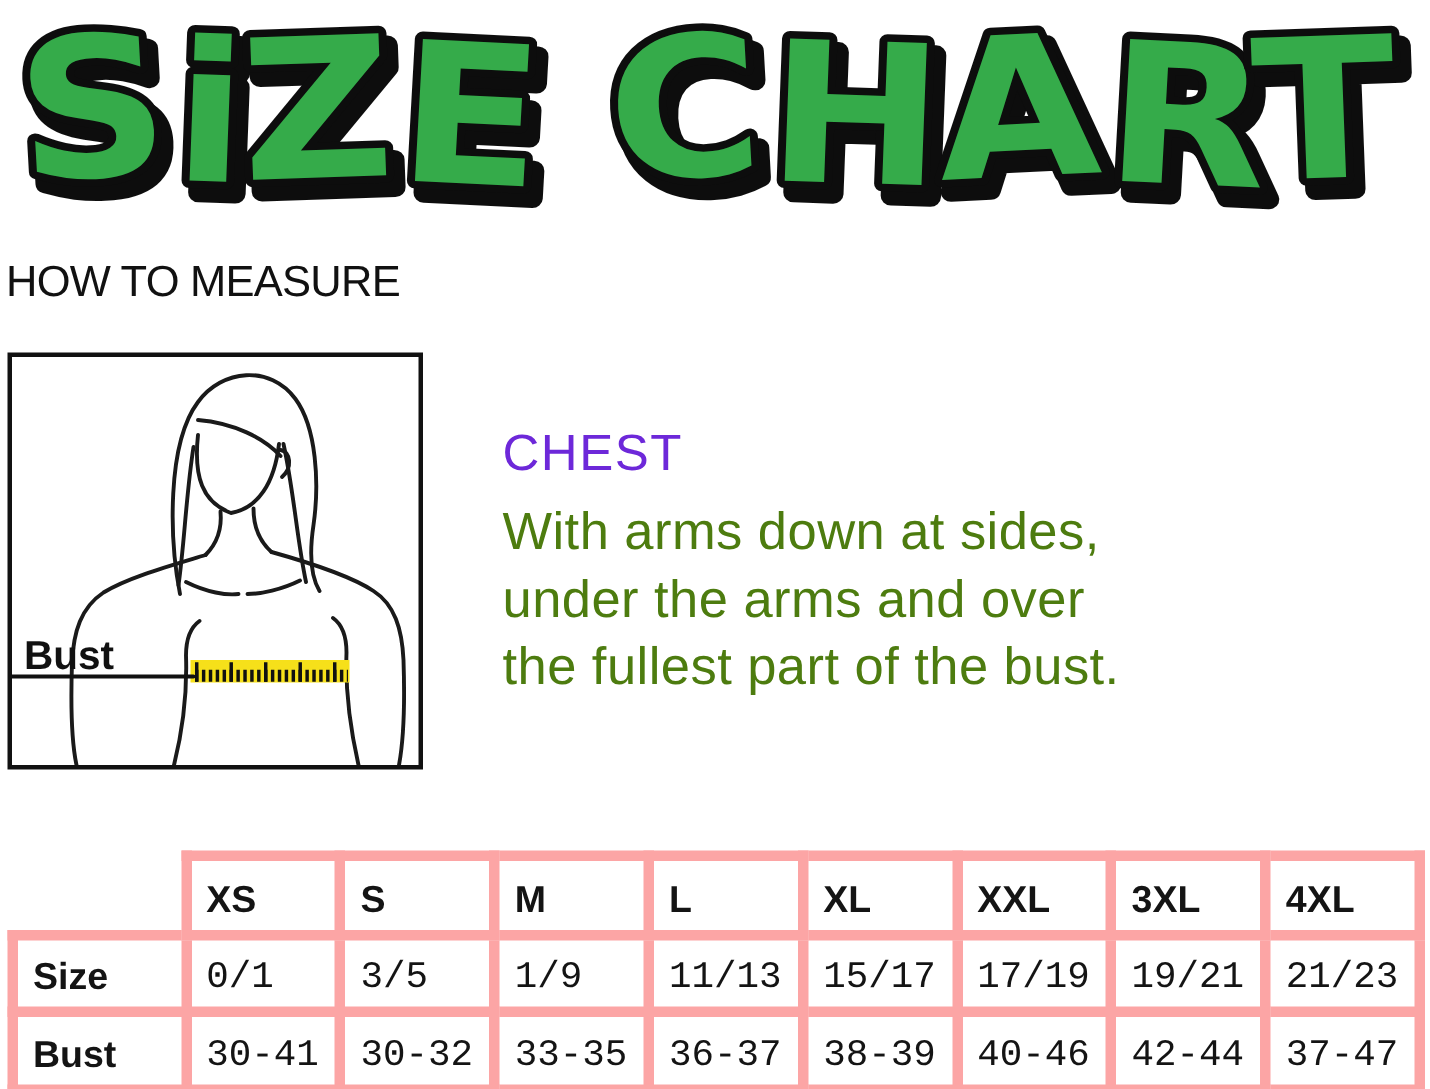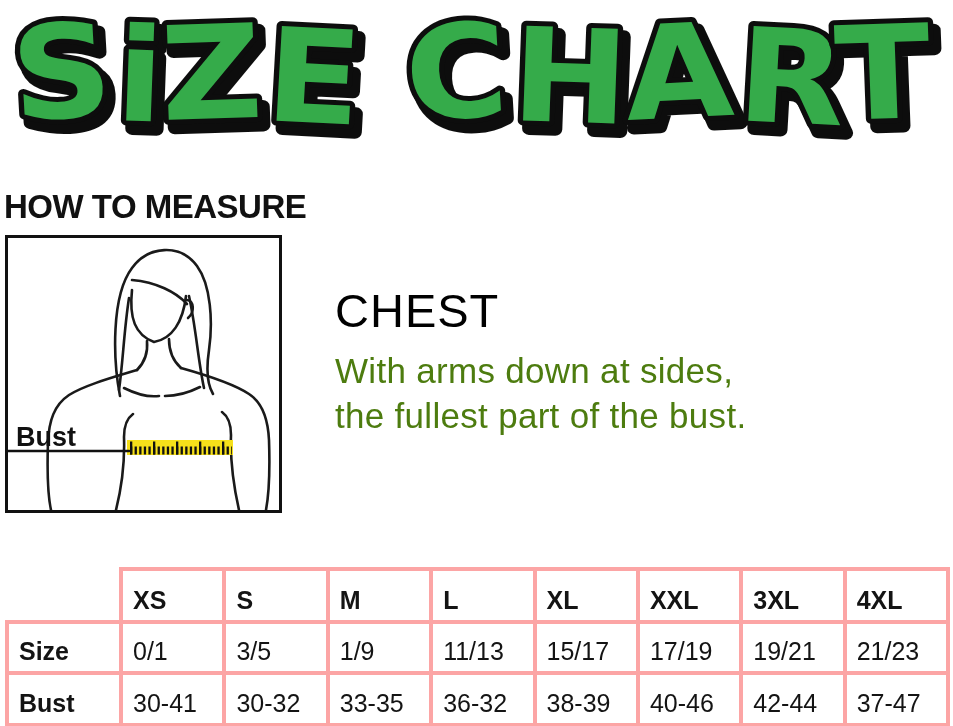--- a/index.html
+++ b/index.html
@@ -12,47 +12,47 @@
   .title-shadow{
     font-family:"DejaVu Sans",sans-serif;font-weight:bold;font-size:130px;
     fill:#0d0d0d;stroke:#0d0d0d;stroke-width:13px;stroke-linejoin:round;
   }
   .title-main{
     font-family:"DejaVu Sans",sans-serif;font-weight:bold;font-size:130px;
     stroke:#0d0d0d;stroke-width:10px;stroke-linejoin:round;paint-order:stroke fill;
   }
   
   .htm-heading{
-    position:absolute;left:4px;top:188px;margin:0;
-    font-size:33px;font-weight:bold;letter-spacing:-0.5px;color:#111;
+    position:absolute;left:4px;top:172px;margin:0;
+    font-size:29px;font-weight:normal;letter-spacing:-0.5px;color:#111;
   }
   .figure-box{
     position:absolute;left:5px;top:235px;width:277px;height:278px;
     border:3px solid #111;box-sizing:border-box;background:#fff;
   }
   .figure-box svg{display:block;}
   .bust-label{
     position:absolute;left:8px;top:186px;
     font-size:27px;font-weight:bold;color:#111;line-height:1;
   }
   
   .chest-info{position:absolute;left:335px;top:283px;width:615px;}
-  .chest-heading{font-size:47px;font-weight:400;letter-spacing:1px;color:#000000;margin:0 0 10px 0;}
+  .chest-heading{font-size:34px;font-weight:400;letter-spacing:1px;color:#6d28d9;margin:0 0 10px 0;}
   .chest-line{font-size:35px;font-weight:400;line-height:45px;color:#4d7c0f;letter-spacing:0.3px;}
   
   .size-table{
     position:absolute;left:5px;top:567px;width:945px;height:156px;
     border-collapse:collapse;table-layout:fixed;
   }
   .size-table th,.size-table td{
-    border:4px solid #fca5a5;vertical-align:bottom;text-align:left;
+    border:7px solid #fca5a5;vertical-align:bottom;text-align:left;
     padding:0 0 7px 10px;font-size:25px;line-height:1;white-space:nowrap;
   }
   .size-table th{font-weight:bold;}
-  .size-table td{font-weight:400;}
+  .size-table td{font-weight:400;font-family:Liberation Mono, monospace;}
   .size-table .blank{border:none;background:#fff;}
   .size-table .col-label{width:102px;}
   .row-head{height:53px;}
   .row-size{height:51px;}
   .row-bust{height:52px;}
 </style>
 </head>
 <body>
 
 <div class="page">
@@ -95,20 +95,21 @@
       <line x1="122" y1="210" x2="224" y2="210" stroke="#111" stroke-width="13" stroke-linecap="butt" stroke-dasharray="2.3 20.7"></line>
 
       <line x1="0" y1="213" x2="121" y2="213" stroke="#111" stroke-width="2.6"></line>
     </svg>
     <span class="bust-label">Bust</span>
   </div>
 
   <div class="chest-info">
     <div class="chest-heading">CHEST</div>
     <div class="chest-line">With arms down at sides,</div>
+    <div class="chest-line">under the arms and over</div>
     <div class="chest-line">the fullest part of the bust.</div>
   </div>
 
   <table class="size-table">
     <tbody>
         <tr class="row-head">
       <th class="blank col-label"></th>
       <th>XS</th>
       <th>S</th>
       <th>M</th>
@@ -127,21 +128,21 @@
       <td>15/17</td>
       <td>17/19</td>
       <td>19/21</td>
       <td>21/23</td>
     </tr>
     <tr class="row-bust">
       <th class="col-label">Bust</th>
       <td>30-41</td>
       <td>30-32</td>
       <td>33-35</td>
-      <td>36-32</td>
+      <td>36-37</td>
       <td>38-39</td>
       <td>40-46</td>
       <td>42-44</td>
       <td>37-47</td>
     </tr>
   </tbody>
     </table>
 
 </div>
 

